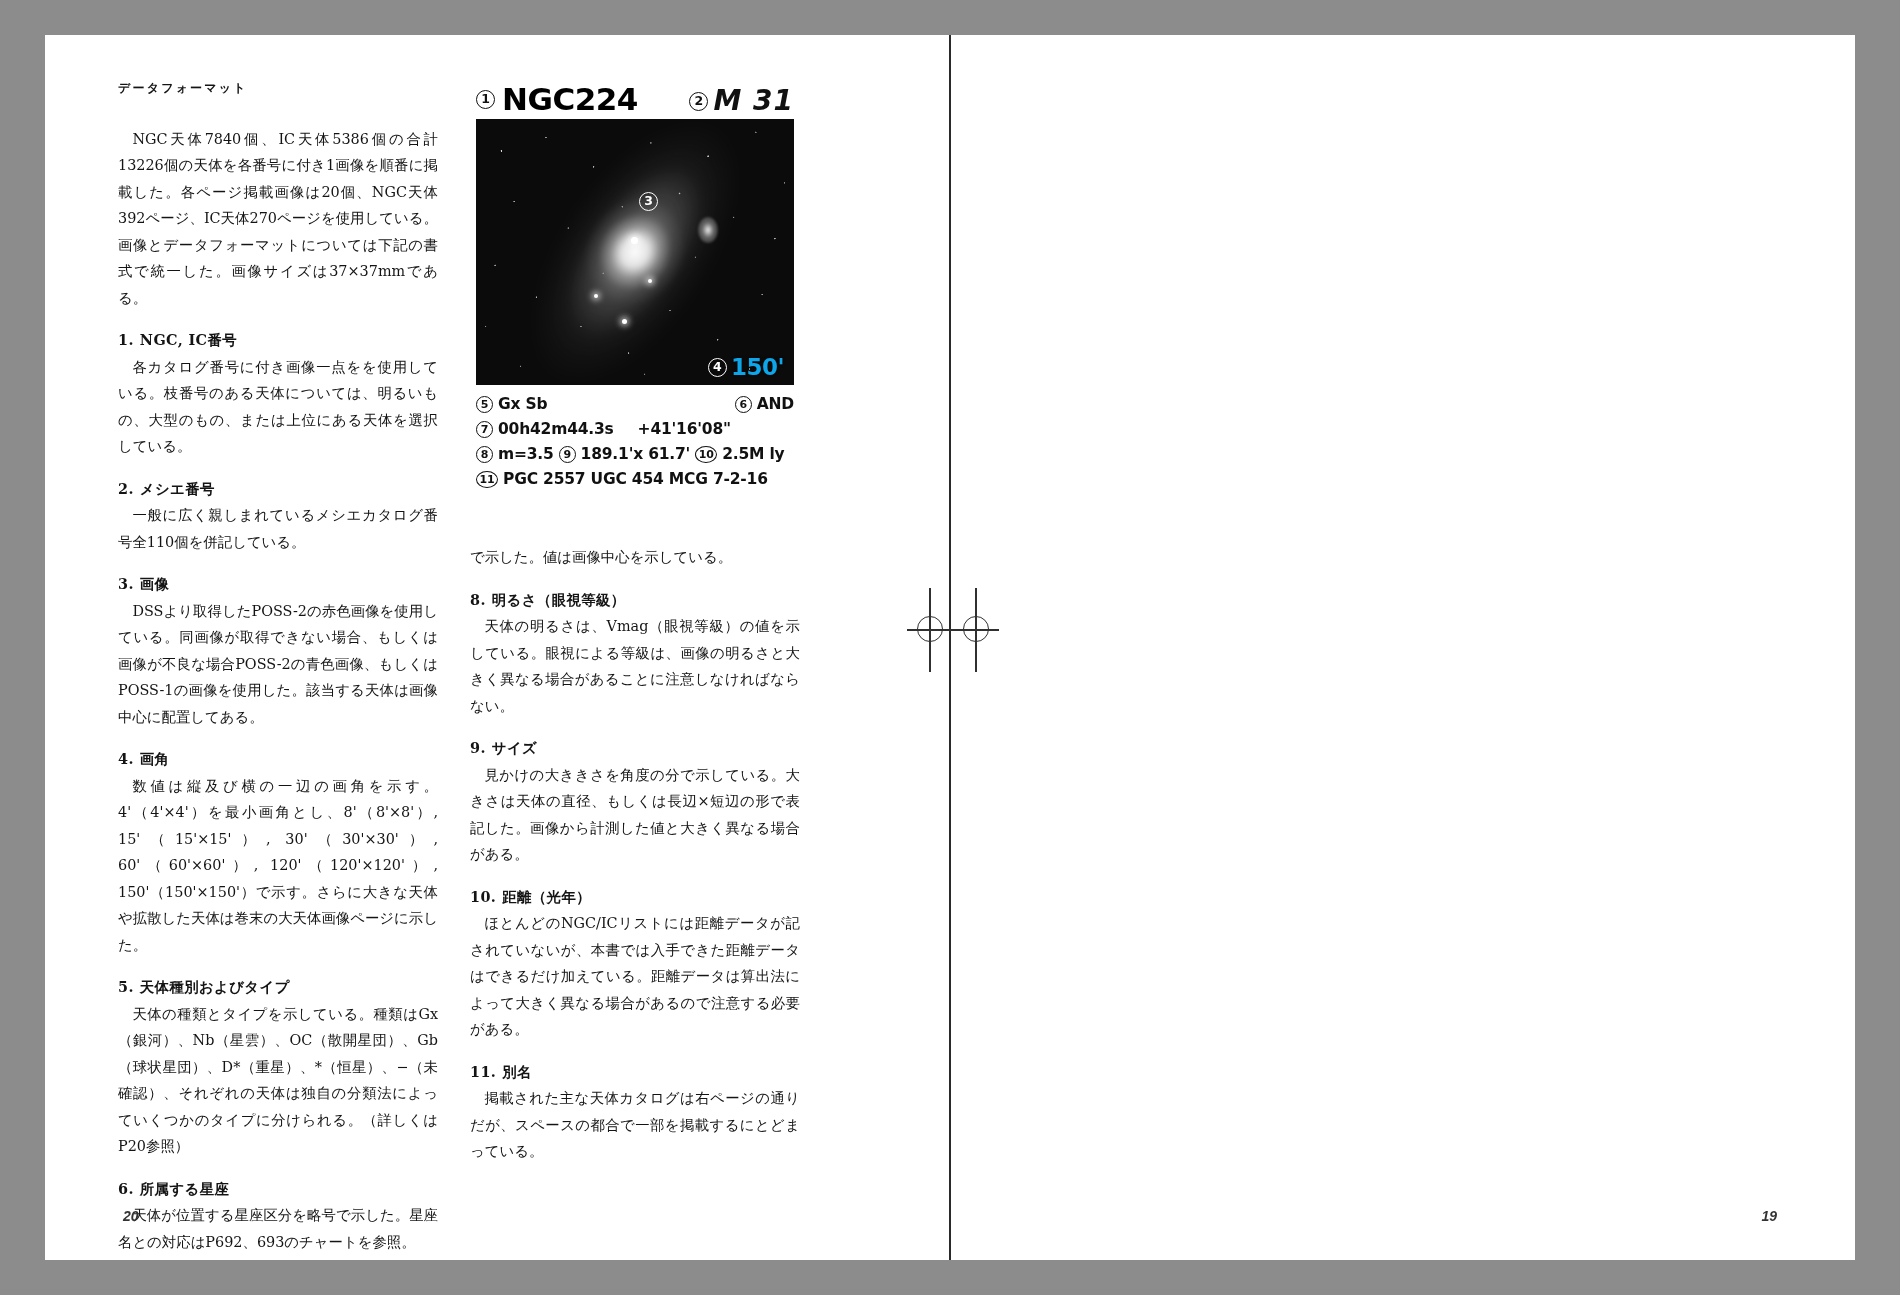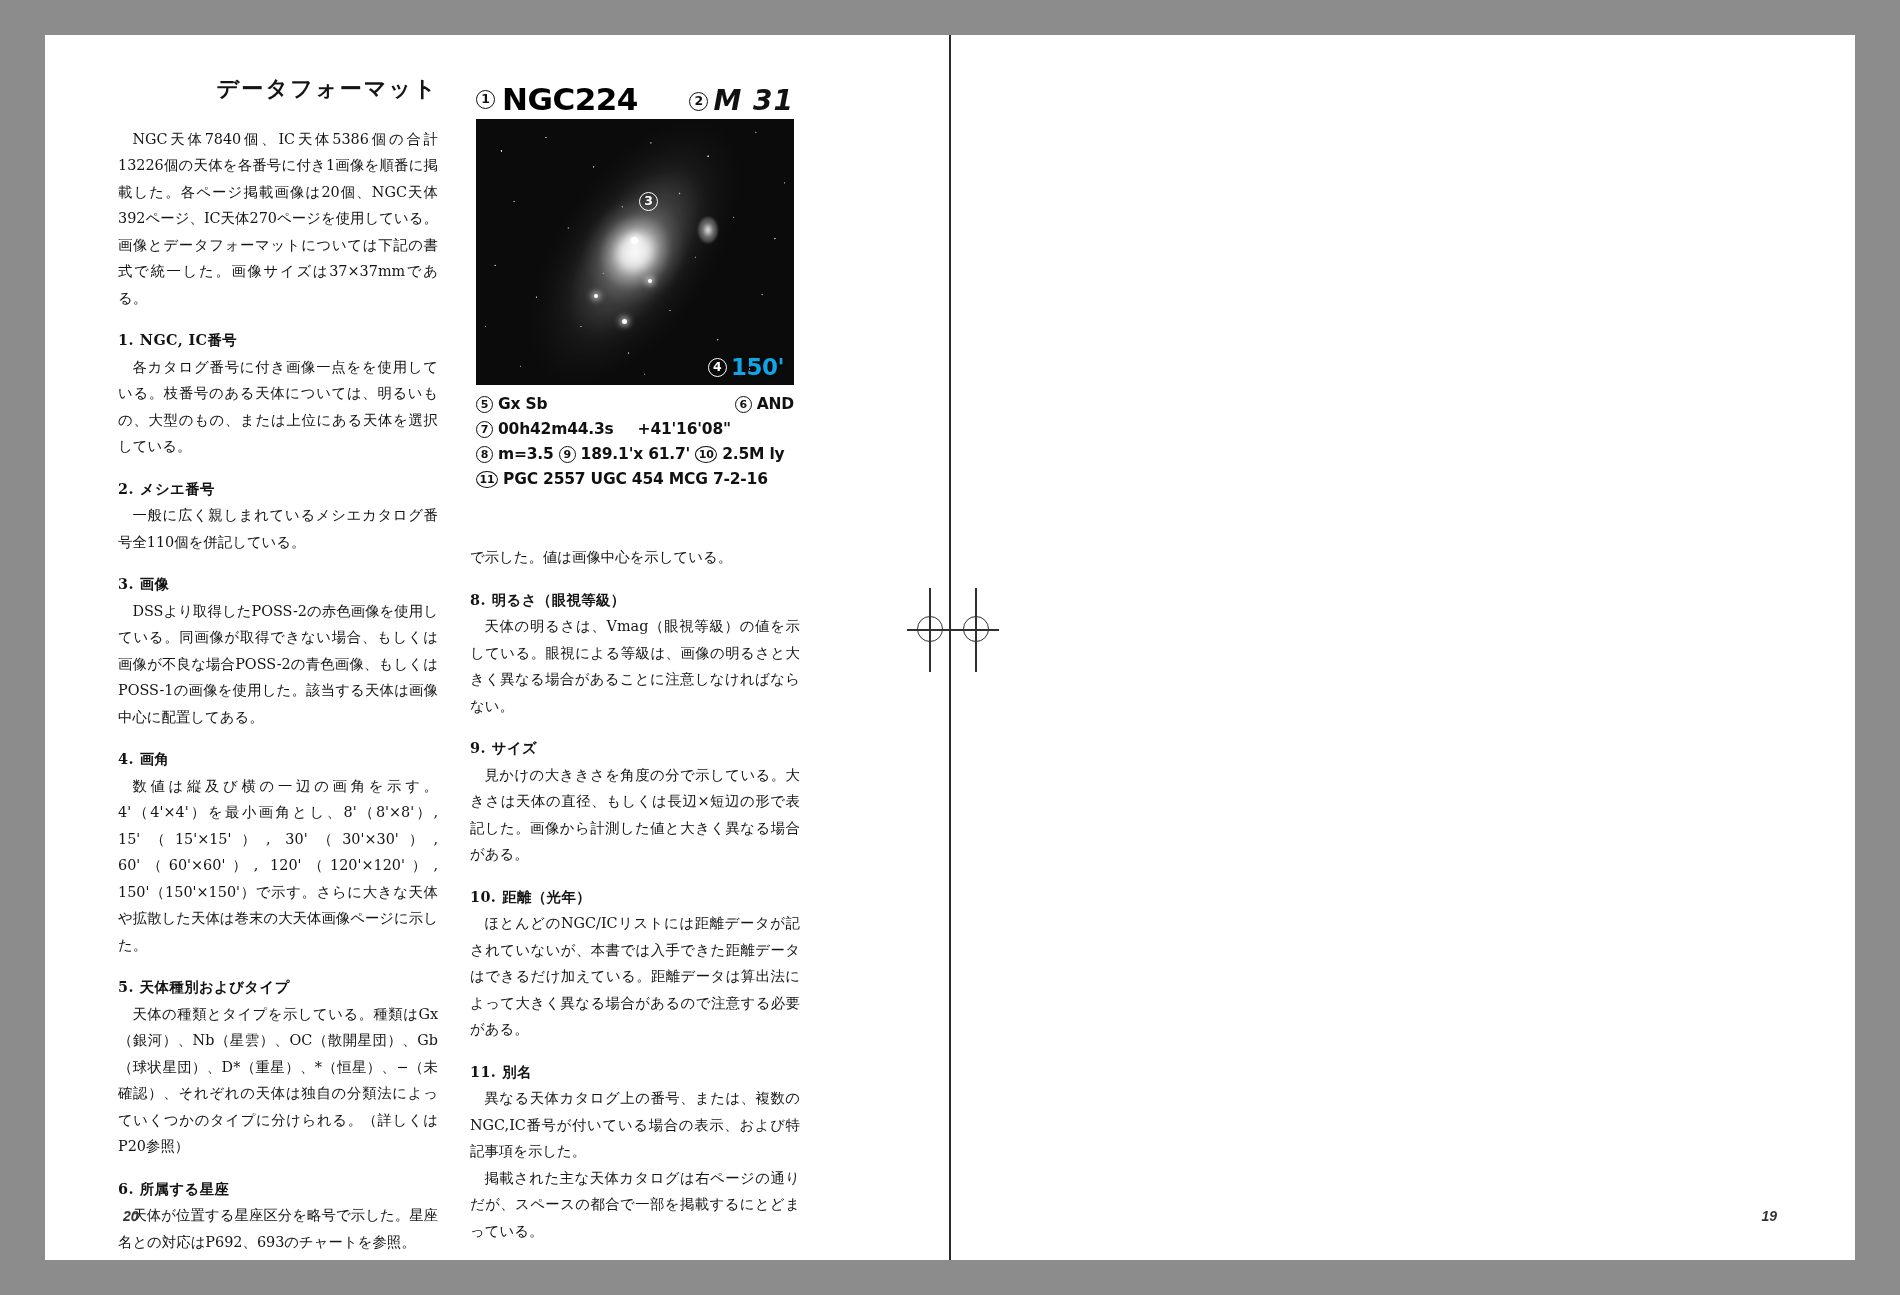--- a/index.html
+++ b/index.html
@@ -91,23 +91,23 @@
   
   .jp {
     font-family: "DejaVu Serif", "Liberation Serif", serif;
     font-size: 14.4px;
     line-height: 26.5px;
     color: #141414;
     text-align: justify;
     text-justify: inter-character;
   }
   .jp h1 {
-    font-size: 22px;
-    font-weight: bold;
-    text-align: right;
+    font-size: 12px;
+    font-weight: bold;
+    text-align: left;
     margin: 0 0 24px 0;
     letter-spacing: 2.2px;
   }
   .jp p {
     margin: 0 0 0 0;
     text-indent: 1em;
   }
   .jp .sec {
     margin-top: 16px;
   }
@@ -431,21 +431,20 @@
           <p class="body">見かけの大ききさを角度の分で示している。大きさは天体の直径、もしくは長辺×短辺の形で表記した。画像から計測した値と大きく異なる場合がある。</p>
         </div>
 
         <div class="sec">
           <p class="sec-title"><span class="num">10.</span><span>距離（光年）</span></p>
           <p class="body">ほとんどのNGC/ICリストには距離データが記されていないが、本書では入手できた距離データはできるだけ加えている。距離データは算出法によって大きく異なる場合があるので注意する必要がある。</p>
         </div>
 
         <div class="sec">
           <p class="sec-title"><span class="num">11.</span><span>別名</span></p>
-          <p class="body">異なる天体カタログ上の番号、または、複数のNGC,IC番号が付いている場合の表示、および特記事項を示した。</p>
           <p class="body">掲載された主な天体カタログは右ページの通りだが、スペースの都合で一部を掲載するにとどまっている。</p>
         </div>
       </div>
     </div>
 
     <div class="folio folio-left">20</div>
   </div>
 
   <div class="page page-right">
 

